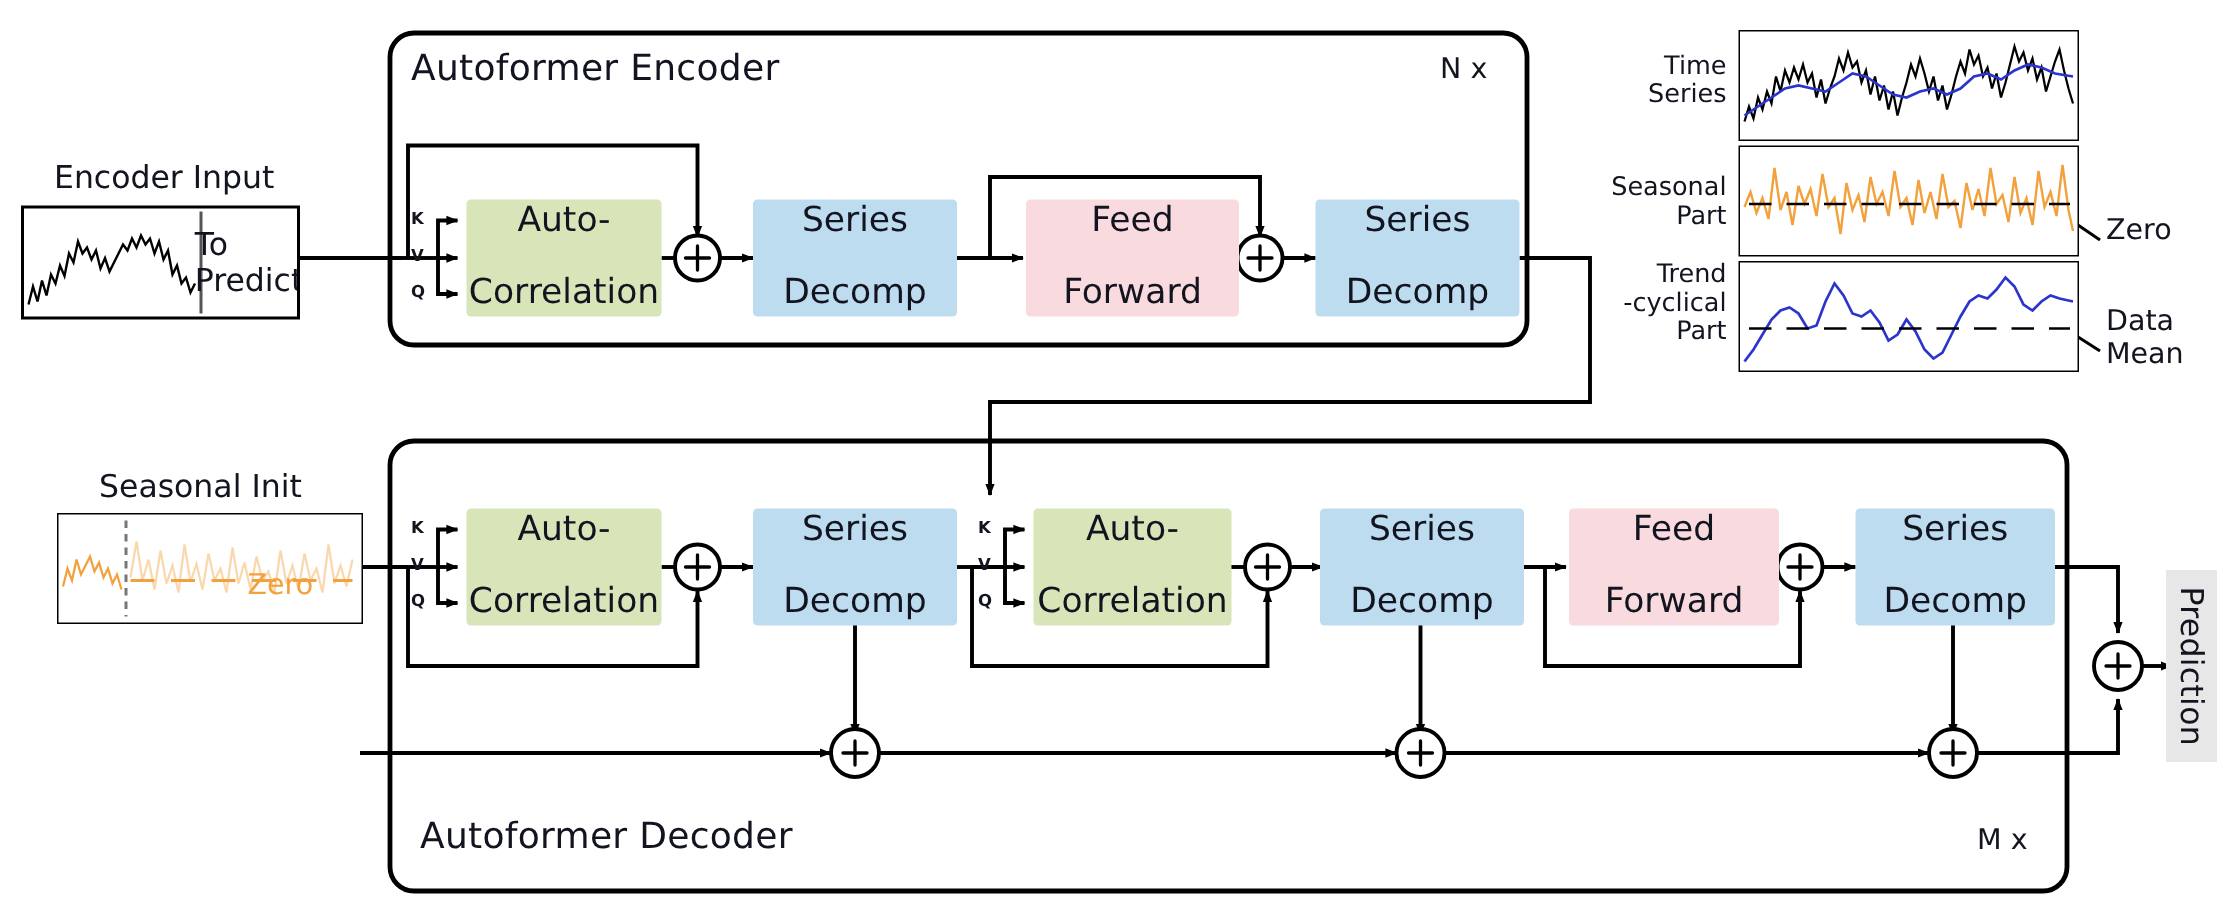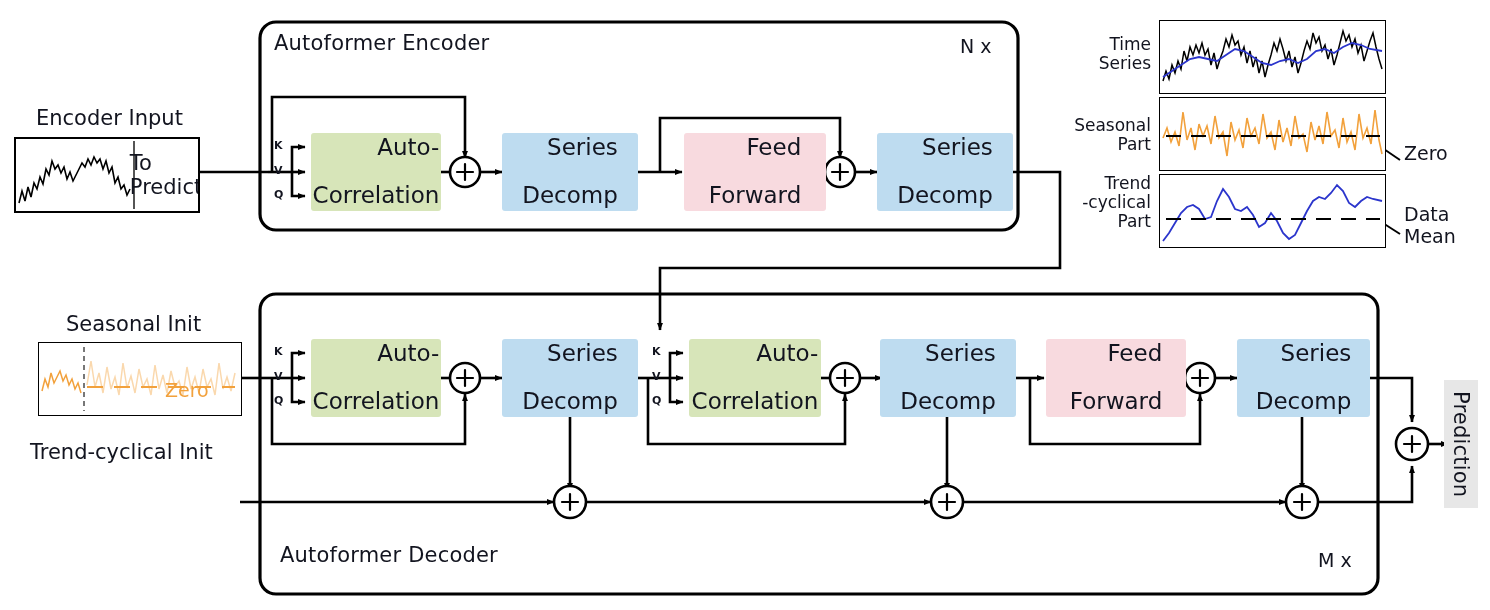--- a/index.html
+++ b/index.html
@@ -2,23 +2,23 @@
 <html><head>
 <meta charset="utf-8">
 <style>
   html,body{margin:0;padding:0;background:#ffffff;}
   body{width:1490px;height:610px;position:relative;overflow:hidden;
        font-family:"DejaVu Sans","Liberation Sans",sans-serif;color:#12141f;}
   #stage{position:absolute;left:0;top:0;width:1490px;height:610px;}
   svg.layer{position:absolute;left:0;top:0;width:1490px;height:610px;overflow:visible;}
   .txt{position:absolute;white-space:nowrap;color:#12141f;}
   .blk{position:absolute;display:flex;align-items:center;justify-content:center;
-       text-align:right;line-height:1.04;border-radius:3px;}
+       text-align:center;line-height:1.04;border-radius:3px;}
   .blk span{display:block;}
-  .grp-title{font-size:21px;letter-spacing:.2px;}
+  .grp-title{font-size:24px;letter-spacing:.2px;}
   .corner{font-size:19px;}
   .blk-label{font-size:23px;}
   .io-label{font-size:21px;}
   .kvq{font-size:11px;font-weight:bold;letter-spacing:.3px;}
   .panel-label{font-size:17px;text-align:right;line-height:1.12;}
   .annot{font-size:19px;}
   .pred{position:absolute;background:#e7e7e7;display:flex;align-items:center;justify-content:center;}
   .pred span{writing-mode:vertical-rl;font-size:21px;letter-spacing:.2px;}
   .thumb{position:absolute;background:#fff;border:2px solid #000;overflow:hidden;}
   .mini{position:absolute;background:#fff;border:1.6px solid #000;overflow:hidden;}
@@ -223,21 +223,20 @@
       <polyline fill="none" stroke="#f2a13c" stroke-width="1.5" points="3,48 6,36 9,44 12,30 15,40 18,34 21,28 24,38 27,32 30,42 33,36 36,46 39,40 42,50"></polyline>
       <line x1="45" y1="4" x2="45" y2="68" stroke="#777" stroke-width="2" stroke-dasharray="5,4"></line>
       <g opacity="0.42">
         <polyline fill="none" stroke="#f2a13c" stroke-width="1.5" points="48,42 52,18 56,44 60,30 64,50 68,24 72,46 76,34 80,52 84,20 88,45 92,33 96,50 100,26 104,44 108,36 112,52 116,22 120,46 124,32 128,50 132,28 136,44 140,38 144,52 148,24 152,46 156,34 160,50 164,26 168,44 172,36 176,52 180,20 184,46 188,34 192,48 196,30"></polyline>
       </g>
       <line x1="48" y1="44" x2="196" y2="44" stroke="#f2a13c" stroke-width="2" stroke-dasharray="16,11"></line>
     </svg>
     <div class="inline-annot" style="left:126px;top:36px;color:#f2a13c;">Zero</div>
   </div>
 
-  <div class="txt io-label" style="left:30px;top:440px;">Trend-cyclical Init</div>
 
   <div class="pred" style="left:1444px;top:380px;width:34px;height:128px;">
     <span>Prediction</span>
   </div>
 
   <div class="txt panel-label" style="left:1079px;top:35px;width:72px;">
     <span>Time</span><br>
     <span>Series</span>
   </div>
   <div class="tseries-box" style="left:1159px;top:20px;width:225px;height:72px;">

